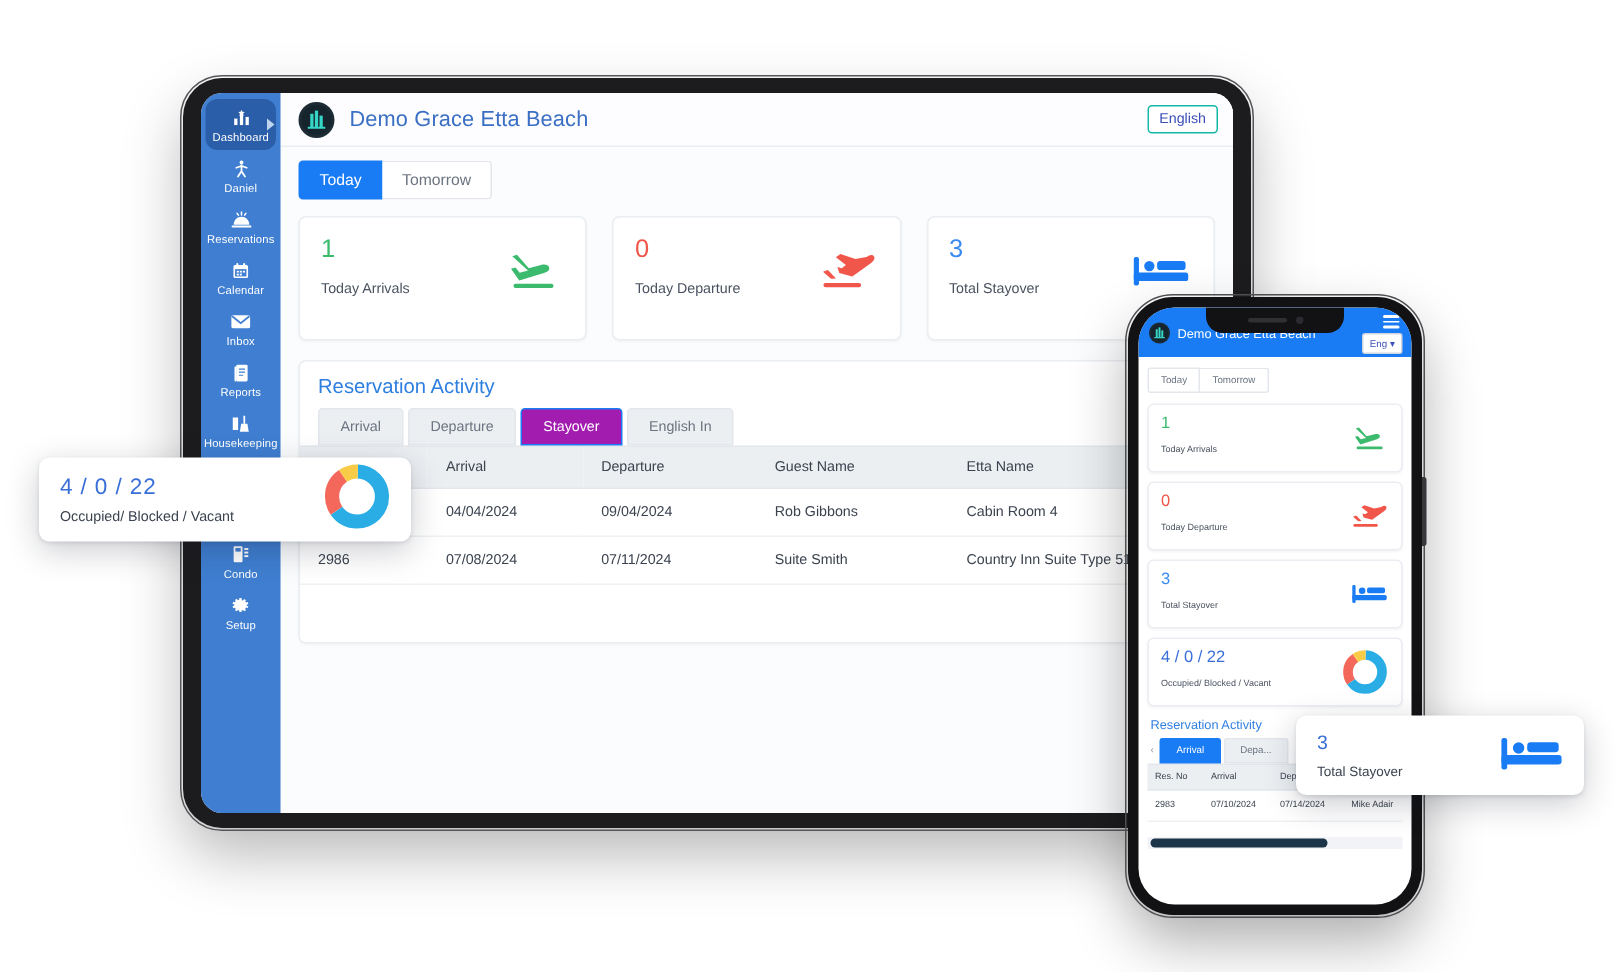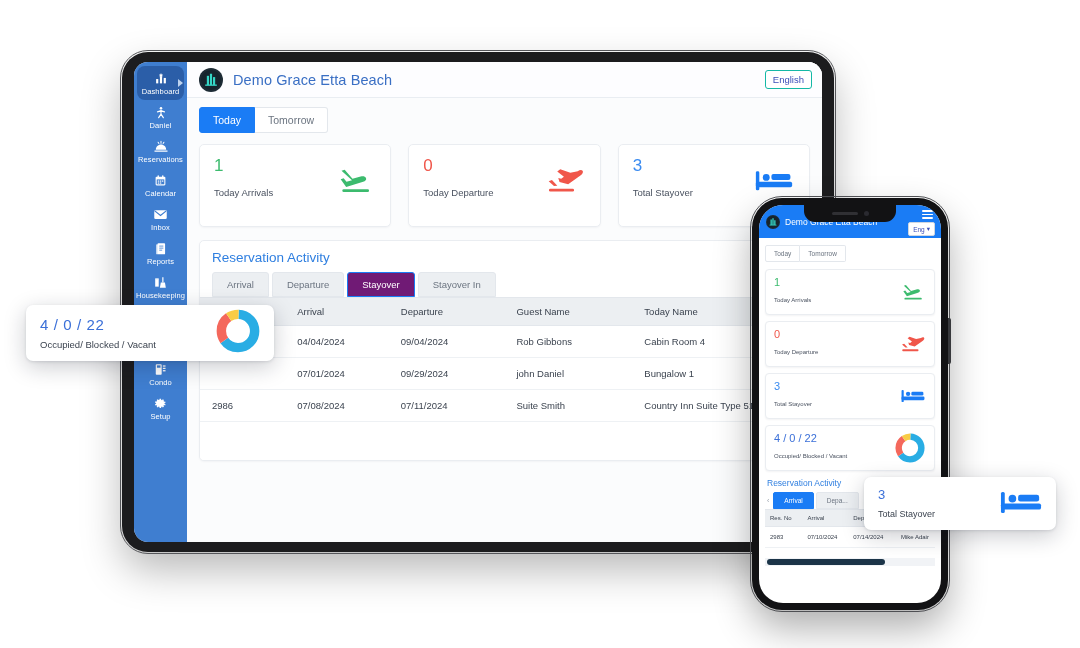--- a/index.html
+++ b/index.html
@@ -96,21 +96,21 @@
   .panel {
     margin-top:13px; background:#fff; border:1px solid #eaedf1; border-radius:5px;
     box-shadow:0 1px 2px rgba(16,24,40,0.04); overflow:hidden; position:relative;
   }
   .panel-title { font-size:13.5px; color:#2f7fe0; padding:9px 12px 7px; }
   .tabrow { display:flex; padding:0 12px; gap:3px; }
   .tabbtn {
     font-size:9.5px; color:#6b7480; background:#eceff2; border:1px solid #e3e7ec;
     padding:6px 14px; border-radius:3px 3px 0 0; cursor:pointer;
   }
-  .tabbtn.active { background:#701a75; color:#fff; border-color:#1a7cf5; }
+  .tabbtn.active { background:#a21caf; color:#fff; border-color:#1a7cf5; }
 
   table.restable { width:100%; border-collapse:collapse; table-layout:fixed; }
   table.restable th {
     background:#eceff2; font-size:9.5px; color:#3b434f; font-weight:400;
     text-align:left; padding:8px 0 8px 12px; border-top:1px solid #e3e7ec;
     border-bottom:1px solid #e3e7ec;
   }
   table.restable td {
     font-size:9.5px; color:#3b434f; padding:10px 0 10px 12px;
     border-bottom:1px solid #eef1f4;
@@ -419,47 +419,40 @@
             </div>
           </div>
 
           <div class="panel">
             <div class="panel-title">Reservation Activity</div>
 
             <div class="tabrow">
               <div class="tabbtn">Arrival</div>
               <div class="tabbtn">Departure</div>
               <div class="tabbtn active">Stayover</div>
-              <div class="tabbtn">Stayover In</div>
+              <div class="tabbtn">English In</div>
             </div>
 
             <table class="restable">
               <thead>
                 <tr>
                   <th style="width:14%">Res. No</th>
                   <th style="width:17%">Arrival</th>
                   <th style="width:19%">Departure</th>
                   <th style="width:21%">Guest Name</th>
-                  <th style="width:29%">Today Name</th>
+                  <th style="width:29%">Etta Name</th>
                 </tr>
               </thead>
               <tbody>
                 <tr>
                   <td></td>
                   <td>04/04/2024</td>
                   <td>09/04/2024</td>
                   <td>Rob Gibbons</td>
                   <td>Cabin Room 4</td>
-                </tr>
-                <tr>
-                  <td></td>
-                  <td>07/01/2024</td>
-                  <td>09/29/2024</td>
-                  <td>john Daniel</td>
-                  <td>Bungalow 1</td>
                 </tr>
                 <tr>
                   <td>2986</td>
                   <td>07/08/2024</td>
                   <td>07/11/2024</td>
                   <td>Suite Smith</td>
                   <td>Country Inn Suite Type 51</td>
                 </tr>
               </tbody>
             </table>

